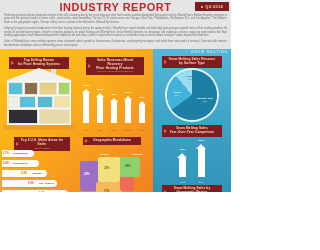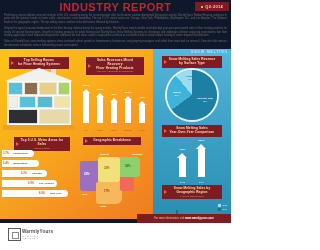--- a/index.html
+++ b/index.html
@@ -1,18 +1,18 @@
 <!DOCTYPE html>
 <html><head>
 <meta charset="utf-8">
 <style>
   html,body{margin:0;padding:0;background:#ffffff;}
   body{width:231px;height:250px;overflow:hidden;
        font-family:"Liberation Sans","DejaVu Sans",sans-serif;color:#4a4a4a;}
-  #page{position:relative;width:231px;height:250px;background:#0f172a;overflow:hidden;text-decoration:underline;}
+  #page{position:relative;width:231px;height:192px;background:#e5e5e5;overflow:hidden;text-decoration:underline;}
 
   
   .hdr{position:absolute;left:0;top:0;width:231px;height:14px;}
   .hdr-title{position:absolute;left:0;top:1px;width:231px;text-align:center;
              font-size:11px;font-weight:bold;letter-spacing:.5px;color:#c0272d;}
   .qbadge{position:absolute;right:2px;top:2px;background:#7e1c22;color:#f3d9a8;
           font-size:4px;font-weight:bold;padding:2px 6px;letter-spacing:.3px;}
   .qbadge .dot{display:inline-block;width:2px;height:2px;background:#f3d9a8;
                border-radius:50%;margin-right:2px;vertical-align:middle;}
 

